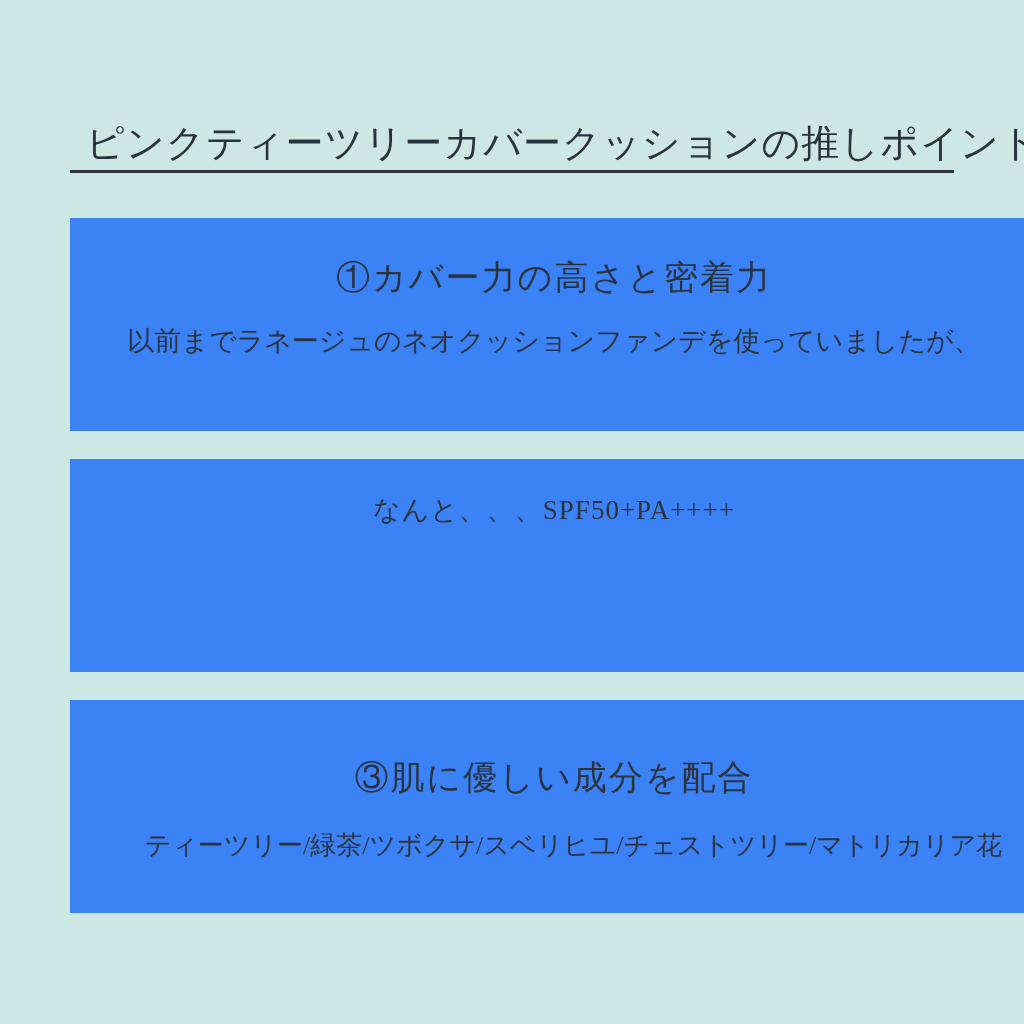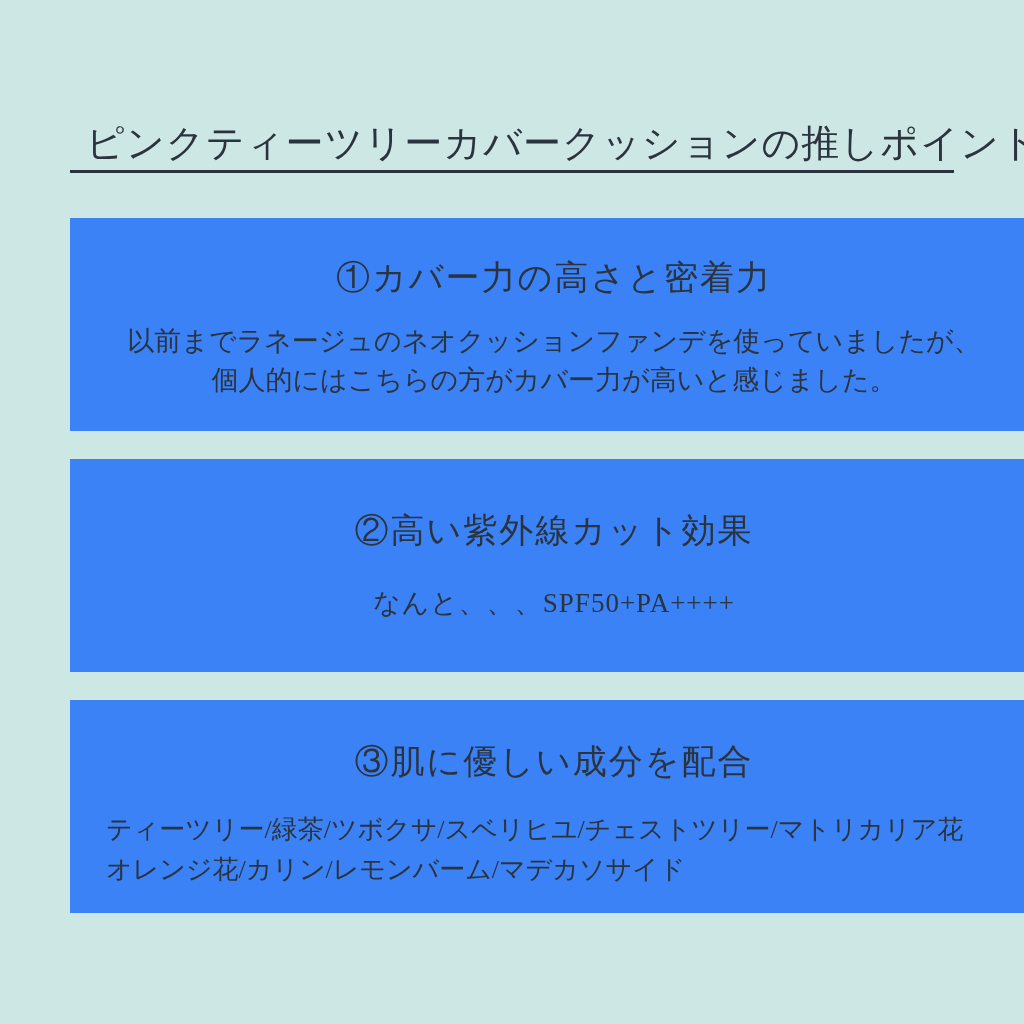--- a/index.html
+++ b/index.html
@@ -56,21 +56,21 @@
     margin: 0;
     font-size: 34px;
     font-weight: 500;
     letter-spacing: 2px;
     line-height: 1.2;
     text-align: center;
     white-space: nowrap;
   }
   .card-1 .card-heading { margin-top: 40px; }
   .card-2 .card-heading { margin-top: 52px; }
-  .card-3 .card-heading { margin-top: 42px; }
+  .card-3 .card-heading { margin-top: 58px; }
   .card-body {
     margin: 0;
     font-size: 27px;
     line-height: 39px;
     text-align: center;
   }
   .card-1 .card-body { margin-top: 23px; }
   .card-2 .card-body {
     margin-top: 35px;
     font-size: 27px;
@@ -78,48 +78,45 @@
     letter-spacing: 1px;
   }
   .card-3 .card-body {
     margin-top: 27px;
     font-size: 26px;
     line-height: 40px;
     text-align: left;
     align-self: stretch;
     padding: 0 36px;
   }
-  .body-line { display: block; }
+  .body-line { display: block; text-align: right; }
 </style>
 </head>
 <body>
 
 <div class="canvas">
 
   <div class="title-wrap">
     <h1 class="page-title">ピンクティーツリーカバークッションの推しポイント</h1>
   </div>
   <div class="title-underline"></div>
 
   <section class="card card-1">
     <h2 class="card-heading">①カバー力の高さと密着力</h2>
     <p class="card-body">
       <span class="body-line">以前までラネージュのネオクッションファンデを使っていましたが、</span>
-      <span class="body-line">個人的にはこちらの方がカバー力が高いと感じました。</span>
     </p>
   </section>
 
   <section class="card card-2">
-    <h2 class="card-heading">②高い紫外線カット効果</h2>
     <p class="card-body">
       <span class="body-line">なんと、、、SPF50+PA++++</span>
     </p>
   </section>
 
   <section class="card card-3">
     <h2 class="card-heading">③肌に優しい成分を配合</h2>
     <p class="card-body">
       <span class="body-line">ティーツリー/緑茶/ツボクサ/スベリヒユ/チェストツリー/マトリカリア花</span>
-      <span class="body-line">オレンジ花/カリン/レモンバーム/マデカソサイド</span>
     </p>
   </section>
 
 </div>
 
 </body></html>

